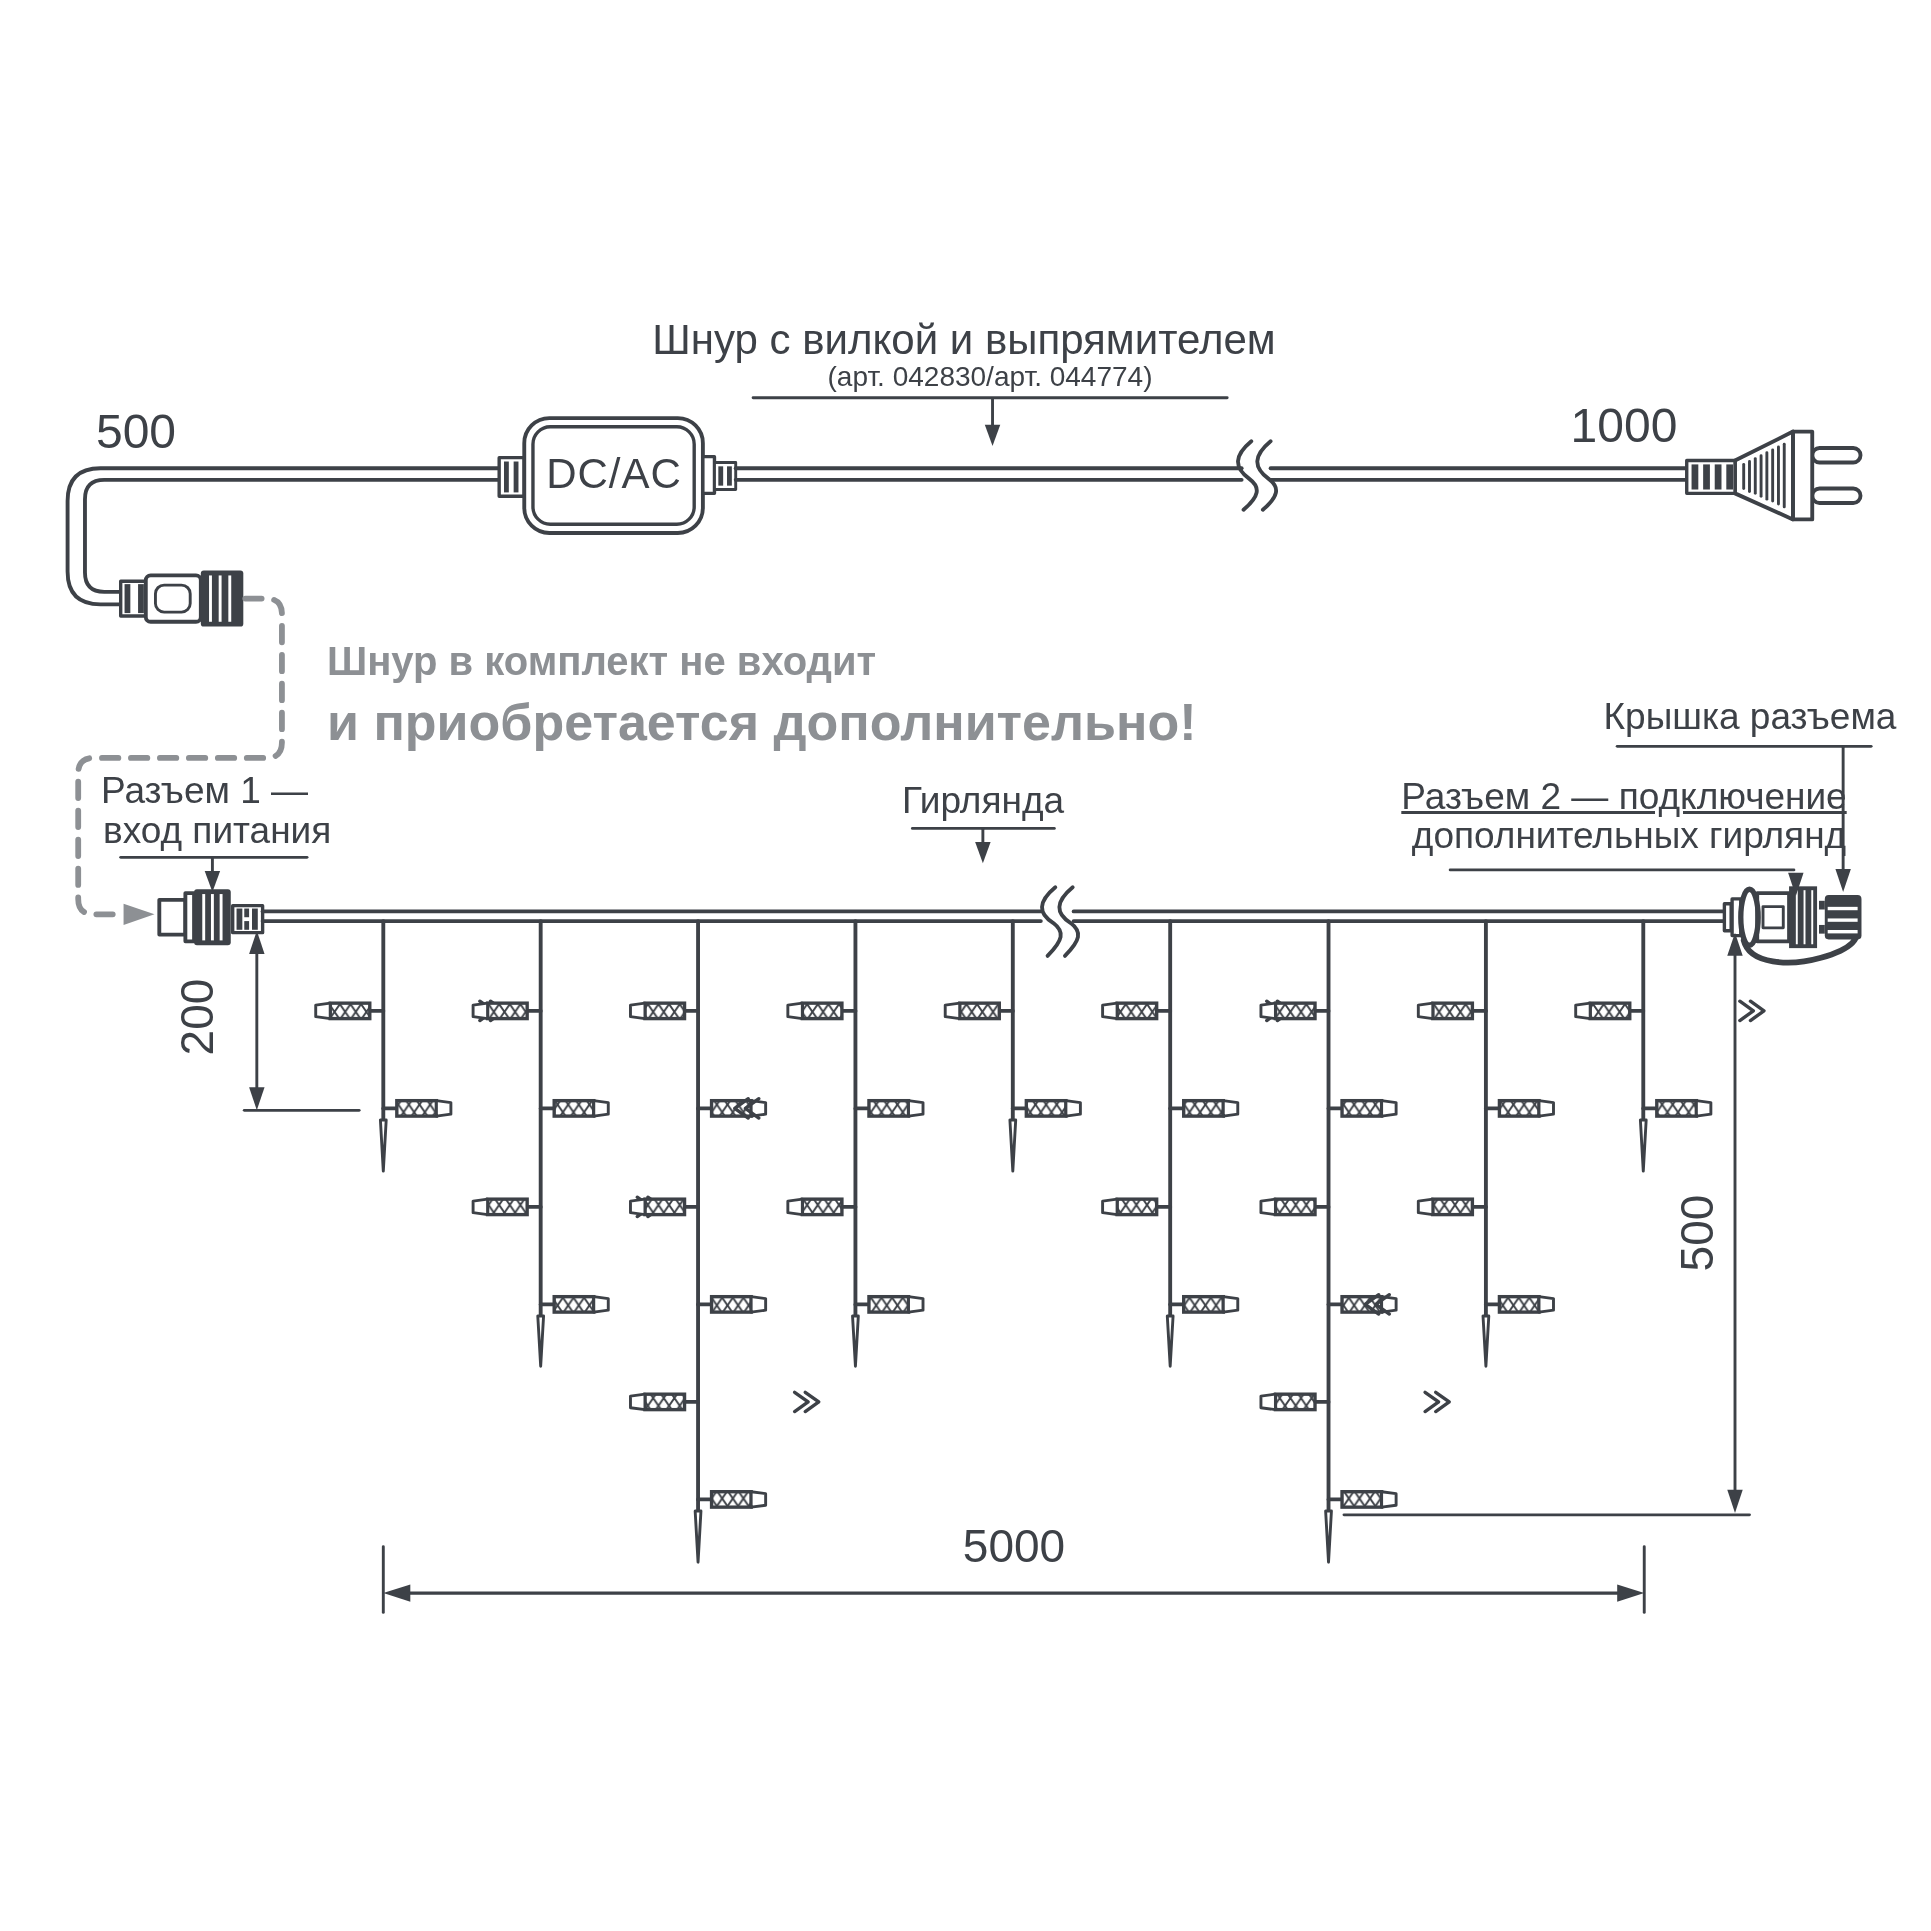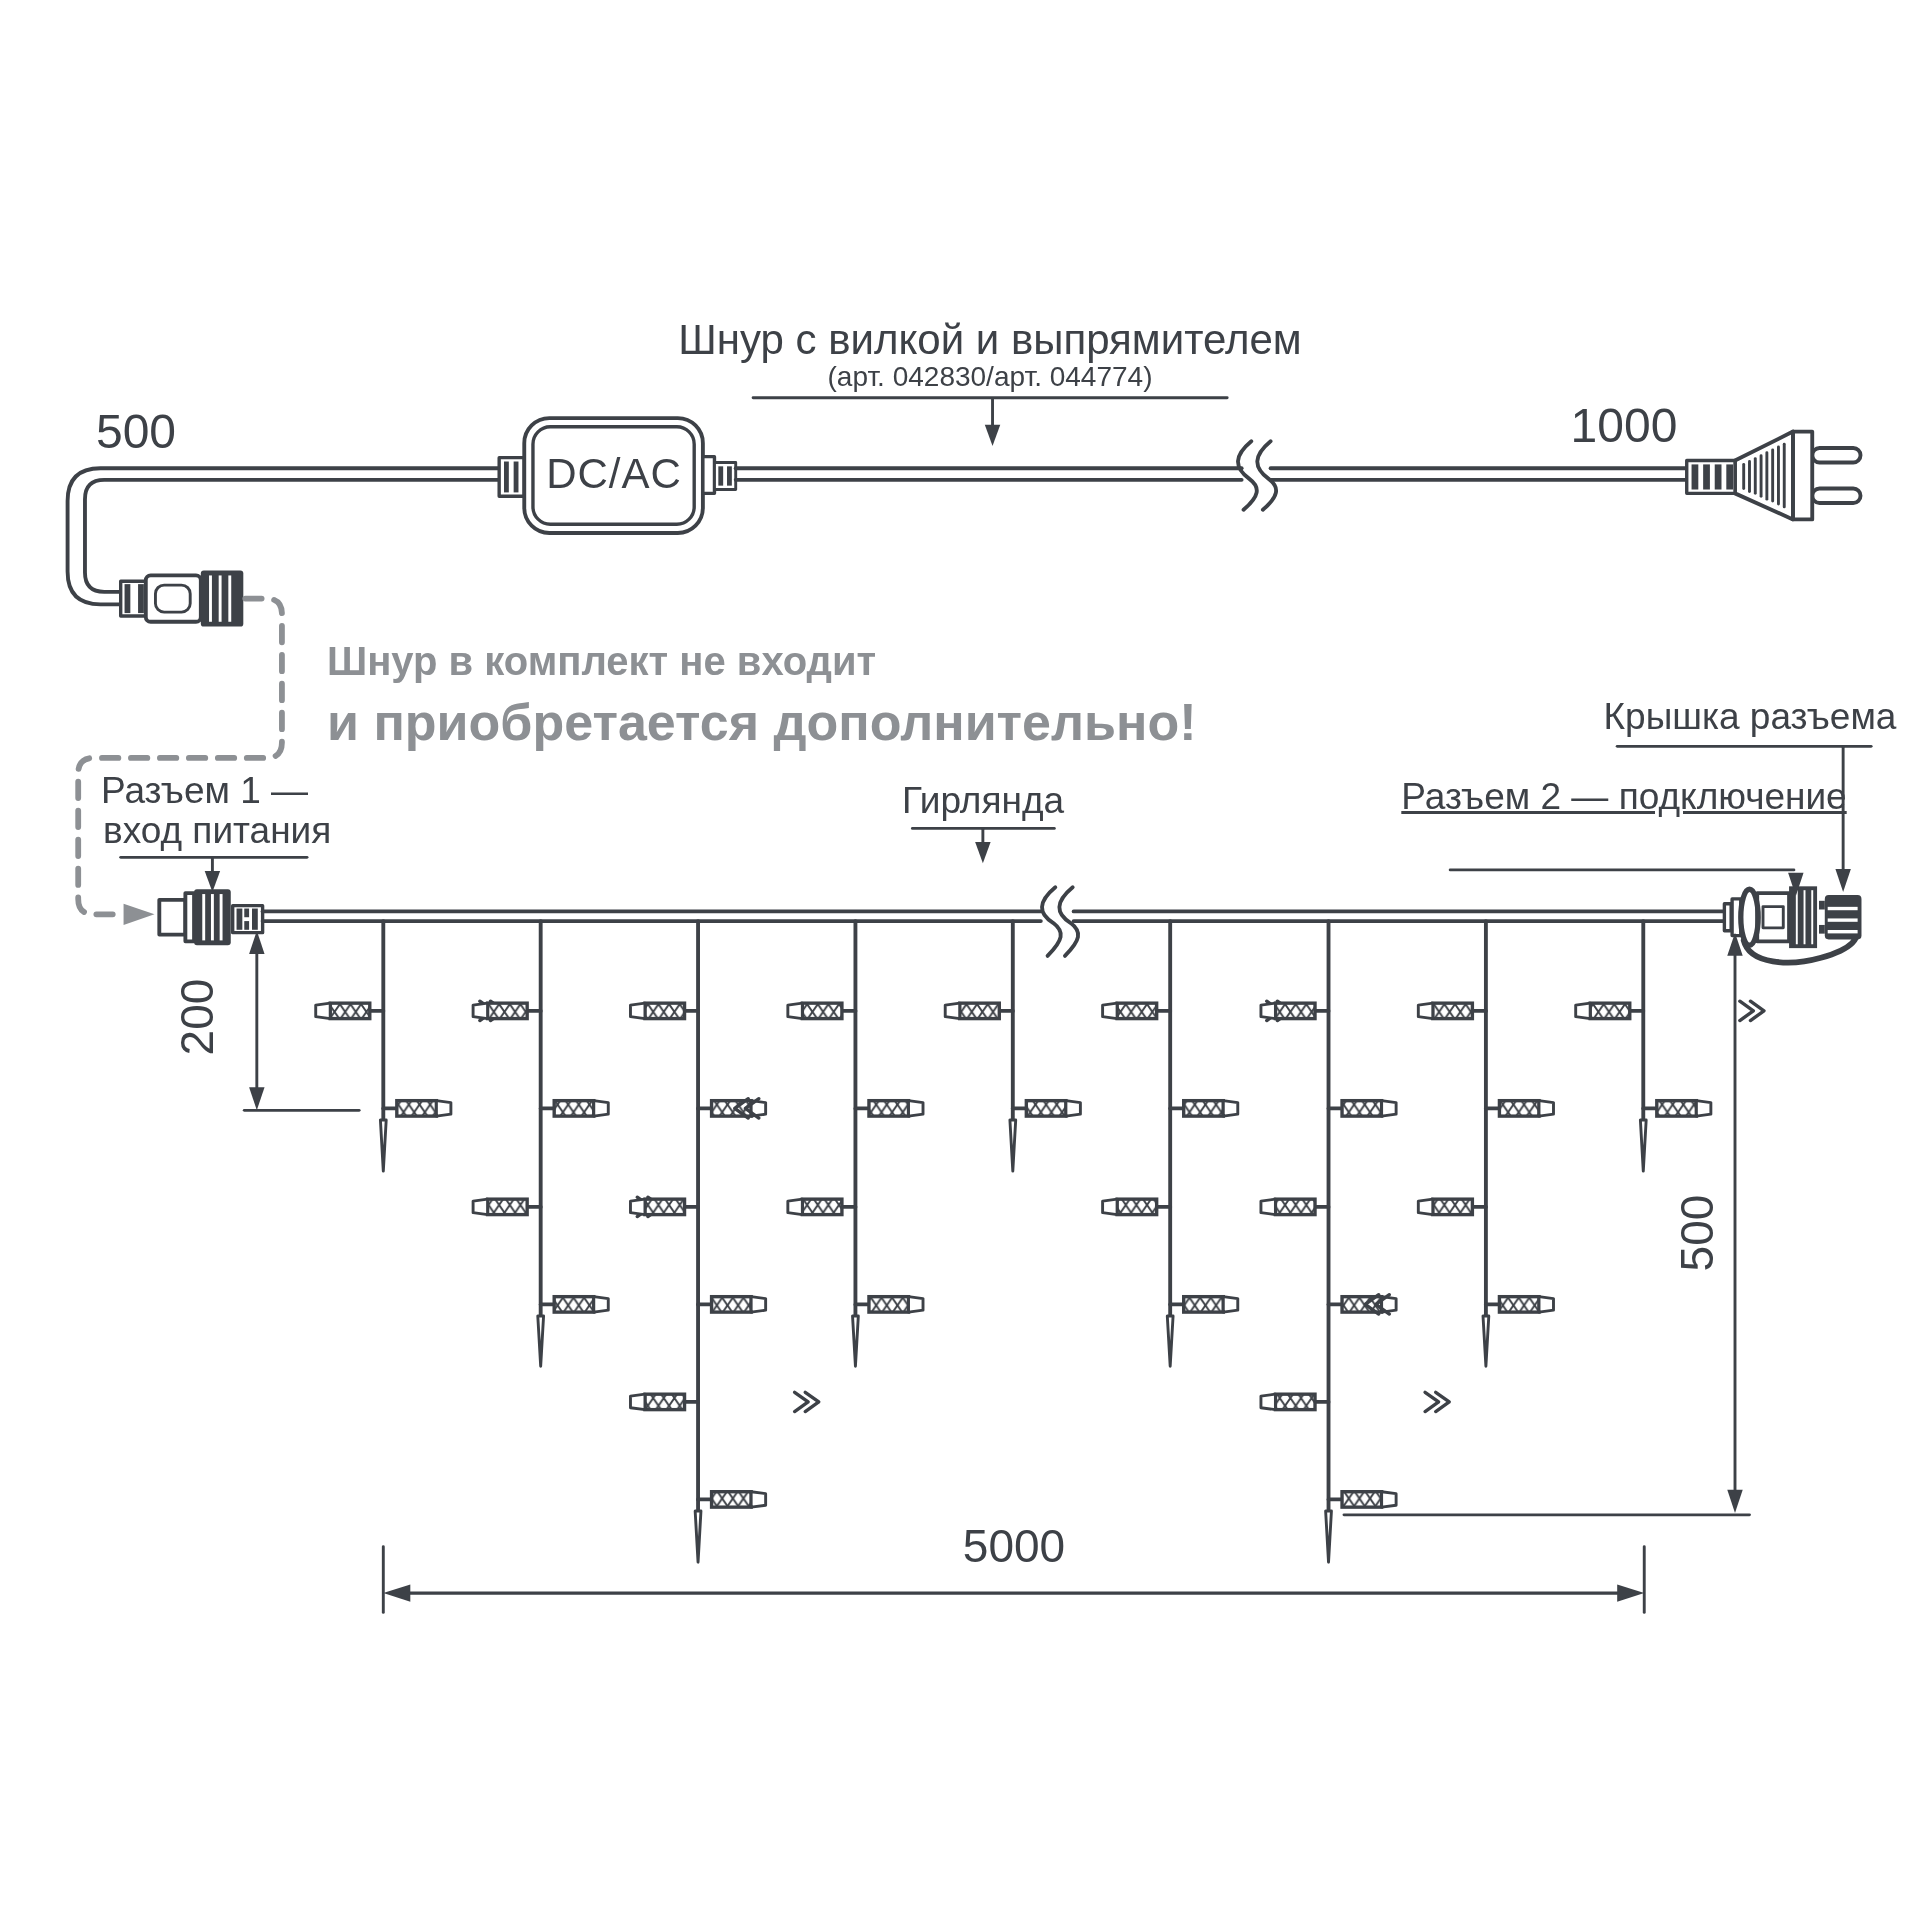--- a/index.html
+++ b/index.html
@@ -431,35 +431,36 @@
     <line x1="1502" y1="901" x2="1858" y2="901" class="s s3"></line>
     <polygon points="1860,928 1852,904 1868,904" class="fd"></polygon>
   </g>
   <g>
     <line x1="1675" y1="773" x2="1938" y2="773" class="s s3"></line>
     <line x1="1909" y1="774" x2="1909" y2="902" class="s s3"></line>
     <polygon points="1909,924 1901,900 1917,900" class="fd"></polygon>
   </g>
 </svg>
 
-<div class="lbl cent" style="left:990px;top:318px;font-size:42px;">Шнур с вилкой и выпрямителем</div>
+<div class="lbl cent" style="left:964px;top:318px;font-size:42px;">Шнур с вилкой и выпрямителем</div>
 <div class="lbl cent" style="left:990px;top:362px;font-size:28px;">(арт. 042830/арт. 044774)</div>
 <div class="lbl cent" style="left:136px;top:407px;font-size:48px;">500</div>
 <div class="lbl cent" style="left:1624px;top:401px;font-size:48px;">1000</div>
 <div class="lbl cent" style="left:614px;top:452px;font-size:42px;letter-spacing:1px;">DC/AC</div>
 
 <div class="lbl graynote" style="left:327px;top:640px;font-size:40px;">Шнур в комплект не входит</div>
 <div class="lbl graynote" style="left:327px;top:695px;font-size:52px;">и приобретается дополнительно!</div>
 
 <div class="lbl" style="left:101px;top:772px;font-size:37px;">Разъем 1 —</div>
 <div class="lbl" style="left:103px;top:812px;font-size:37px;">вход питания</div>
 
 <div class="lbl cent" style="left:983px;top:782px;font-size:37px;">Гирлянда</div>
 
 <div class="lbl cent" style="left:1624px;top:778px;font-size:37px;text-decoration:underline;">Разъем 2 — подключение</div>
+<div class="lbl cent" style="left:1629px;top:817px;font-size:37px;">дополнительных гирлянд</div>
 
 <div class="lbl cent" style="left:1750px;top:698px;font-size:37px;">Крышка разъема</div>
 
 <div class="lbl rot" style="left:197px;top:1017px;font-size:46px;">200</div>
 <div class="lbl rot" style="left:1697px;top:1233px;font-size:46px;">500</div>
 <div class="lbl cent" style="left:1014px;top:1522px;font-size:46px;">5000</div>
 
 </div>
 
 

